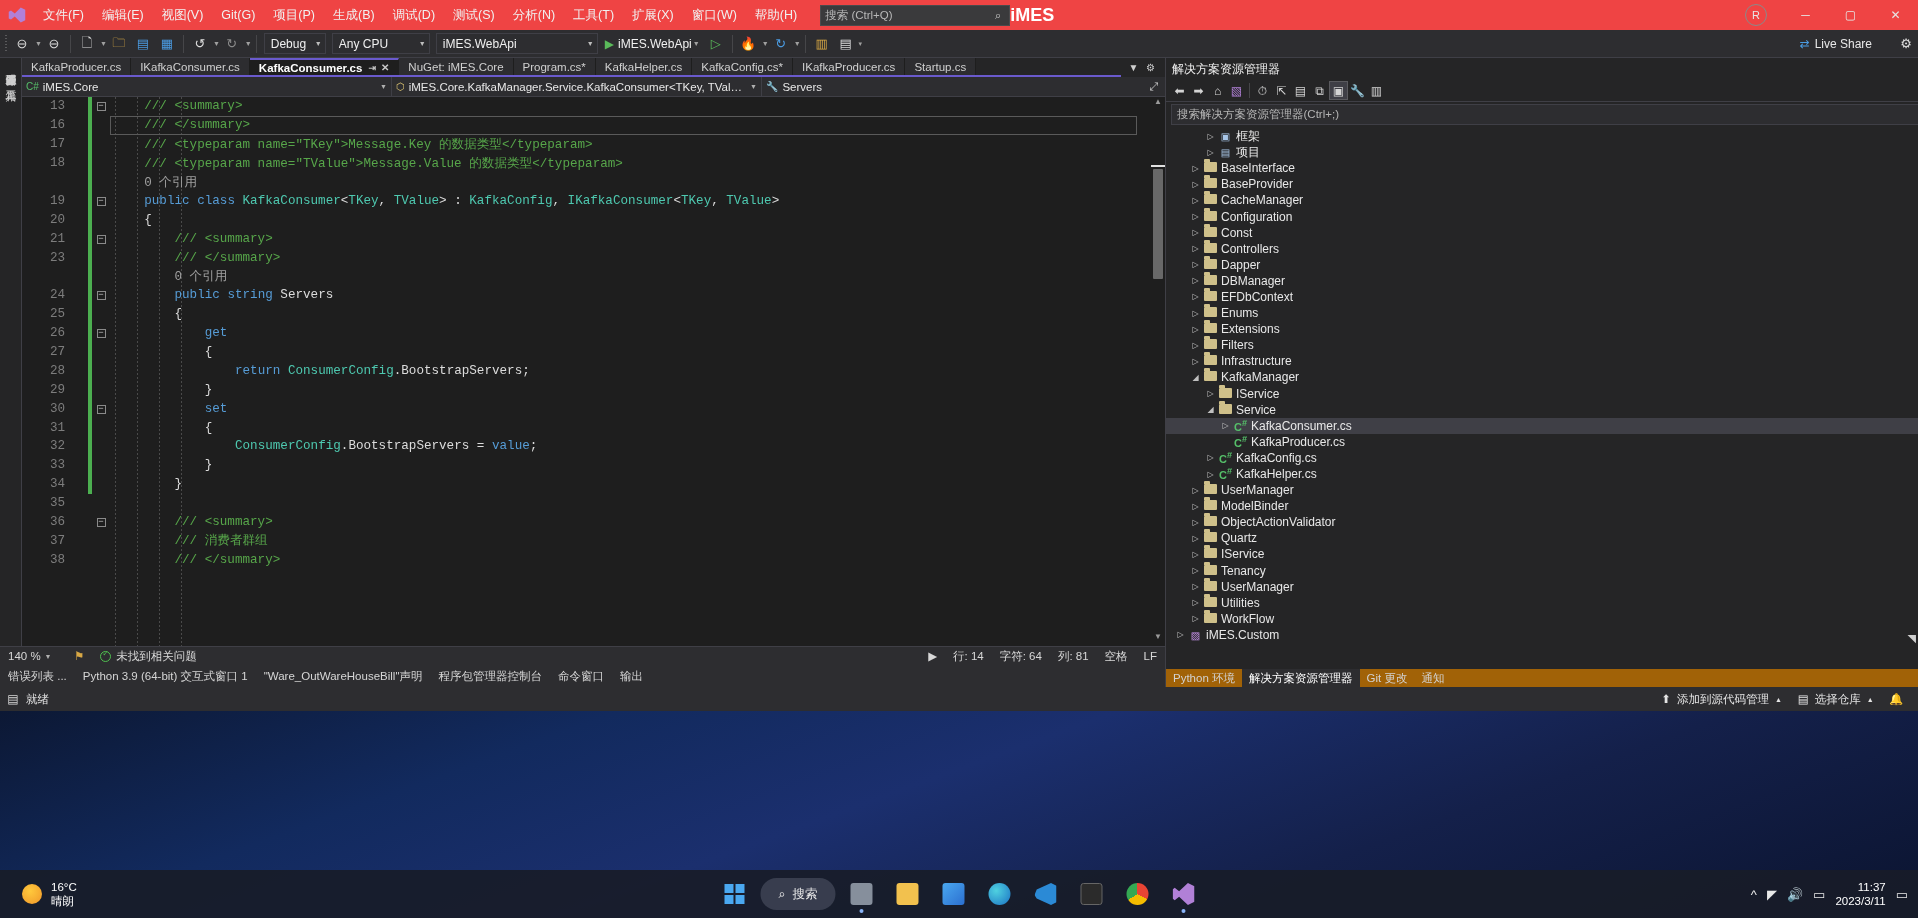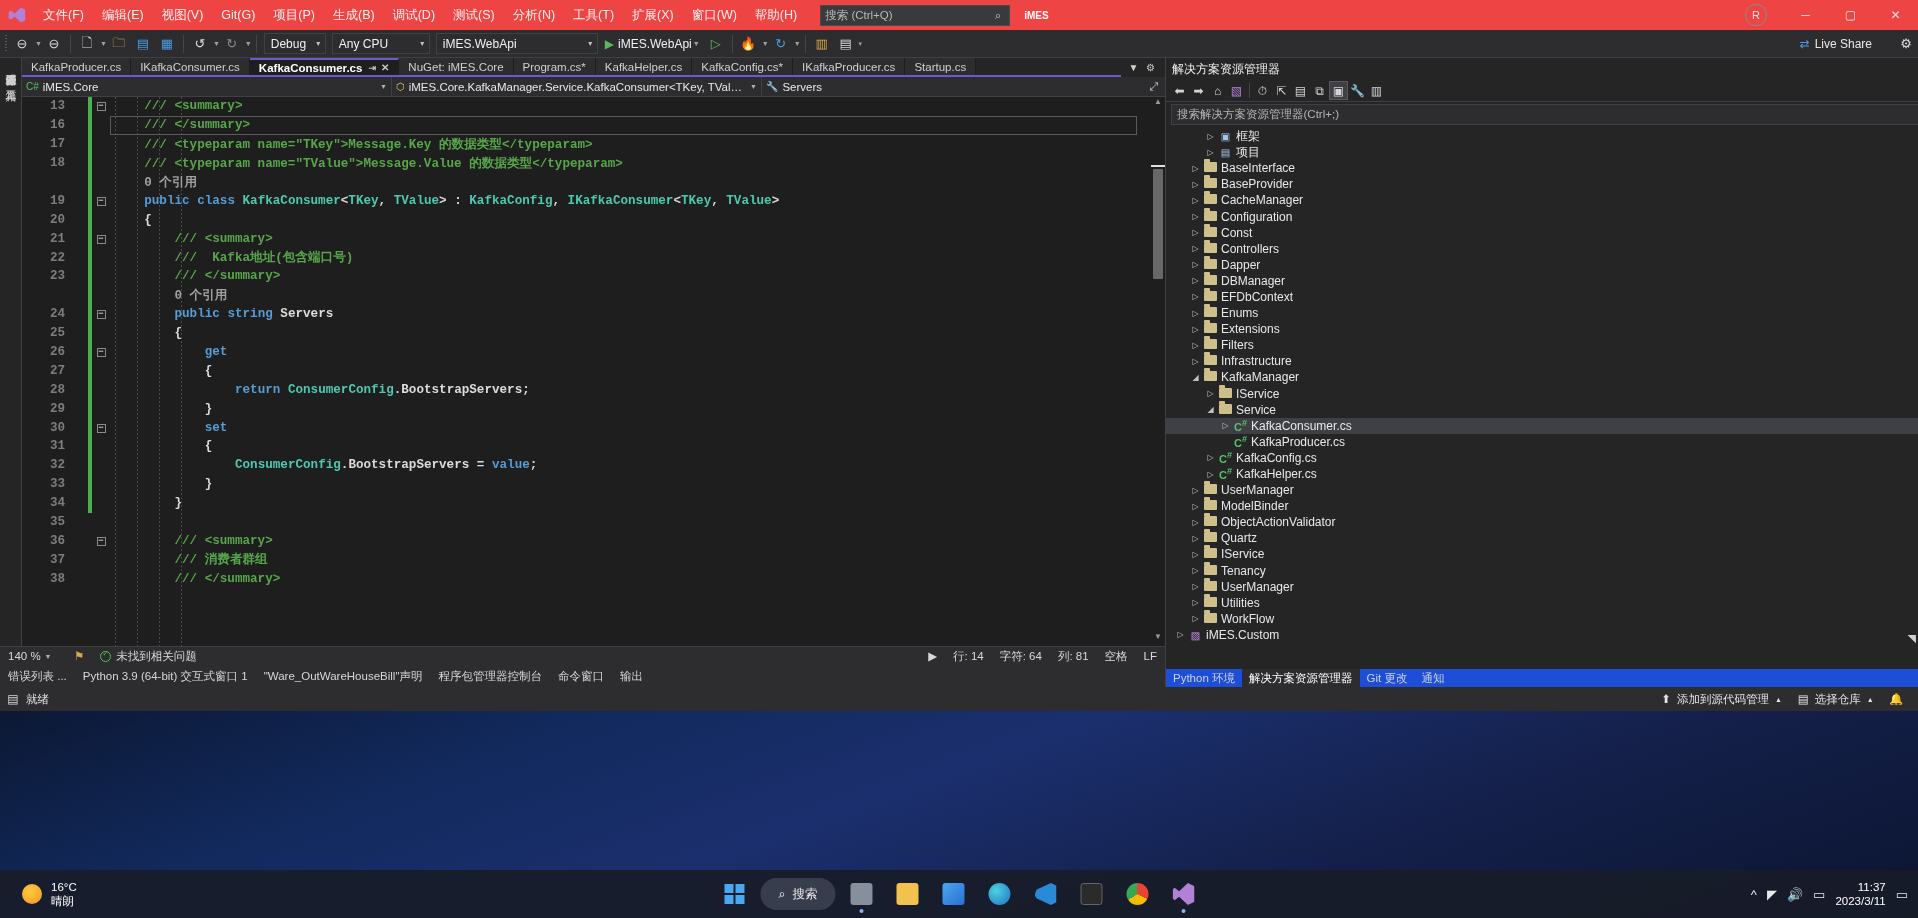--- a/index.html
+++ b/index.html
@@ -26,21 +26,21 @@
     font-size: 12.5px; color: #f1f1f1; white-space: nowrap; cursor: default;
   }
   .search-box {
     margin-left: 14px; width: 190px; height: 21px; background: #3a3a3c;
     border: 1px solid #4a4a4c; display: flex; align-items: center;
     padding: 0 4px; font-size: 11.5px; color: #b8b8b8;
   }
   .search-box .sfill { flex: 1; }
   .search-icn { width: 14px; text-align: center; color: #c8c8c8; font-size: 11px; }
   .solname {
-    margin-left: 14px; font-size: 10px; font-weight: bold; color: #ffffff;
+    font-size: 18px; font-weight: bold; color: #ffffff;
   }
   .tb-right {
     position: absolute; right: 0; top: 0; height: 30px;
     display: flex; align-items: center;
   }
   .acct-circle {
     width: 22px; height: 22px; border-radius: 50%; border: 1px solid #8a8a8a;
     display:flex; align-items:center; justify-content:center;
     font-size: 11px; color:#e6e6e6; margin-right: 16px;
   }
@@ -125,21 +125,21 @@
   }
   .navcombo .nv { flex:1; overflow:hidden; text-overflow: ellipsis; }
   .navcombo .na { font-size: 7px; color:#b0b0b0; margin-left: 6px; }
   .nv-icon { margin-right: 4px; font-size: 10px; }
   .navbar-split { position:absolute; right:0; width:22px; text-align:center;
                   font-size: 11px; color:#cfcfcf; }
 
   
   .editor {
     position: absolute; left: 22px; top: 97px; width: 1143px; height: 549px;
-    background: #1e1e1e; overflow: hidden; font-weight: bold;
+    background: #1e1e1e; overflow: hidden;
   }
   .code-area { position: relative; width: 100%; height: 100%;
                font-family: "Liberation Mono", monospace; font-size: 12.6px; }
   .crow { position: relative; height: 18.9px; display: flex; align-items: center; }
   .crow.hl  { }
   .gutter-num {
     width: 50px; text-align: right; padding-right: 7px;
     color: #7d7d7d; font-size: 12.6px; font-family: "Liberation Mono", monospace;
     user-select: none;
   }
@@ -243,21 +243,21 @@
   }
   .cs-ico { color: #56c06a; font-size: 11px; font-weight: bold; }
   .fw-ico { color: #a8c6e8; font-size: 10px; }
   .sol-ico { color: #c792ea; font-size: 10px; }
   .se-scroll {
     position: absolute; right: 0; top: 70px; bottom: 18px; width: 14px; background:#252526;
   }
   .se-thumb { position:absolute; left:2px; width:10px; background:#686868; border-radius:1px; }
   .se-bottomtabs {
     position: absolute; left: 0; bottom: 0; width: 753px; height: 18px;
-    background: #1d4ed8; display: flex; align-items: center;
+    background: #a16207; display: flex; align-items: center;
     font-size: 11.5px; color: #d2d2d2;
   }
   .se-bt { padding: 0 7px; height: 18px; line-height: 18px; white-space:nowrap; }
   .se-bt.active { background: #2d2d30; color: #fff; }
   .right-arrow {
     position:absolute; right:2px; top:632px; font-size: 11px; color:#d0d0d0;
   }
 
   
   .statusbar {
@@ -514,27 +514,20 @@
           <div class="codetext"><span class="plain"> </span><span class="plain"> </span><span class="plain"> </span><span class="plain"> </span><span class="plain">{</span></div>
         </div>
         <div class="crow">
           <div class="gutter-num">21</div>
           <div class="glyph"></div>
           <div class="chbar green"></div>
           <div class="fold"><span class="foldbox">−</span></div>
           <div class="codetext"><span class="cmt">        /// &lt;summary&gt;</span></div>
         </div>
         <div class="crow">
-          <div class="gutter-num">22</div>
-          <div class="glyph"></div>
-          <div class="chbar green"></div>
-          <div class="fold"></div>
-          <div class="codetext"><span class="cmt">        ///  Kafka地址(包含端口号)</span></div>
-        </div>
-        <div class="crow">
           <div class="gutter-num">23</div>
           <div class="glyph"></div>
           <div class="chbar green"></div>
           <div class="fold"></div>
           <div class="codetext"><span class="cmt">        /// &lt;/summary&gt;</span></div>
         </div>
         <div class="crow">
           <div class="gutter-num"></div>
           <div class="glyph"></div>
           <div class="chbar green"></div>

